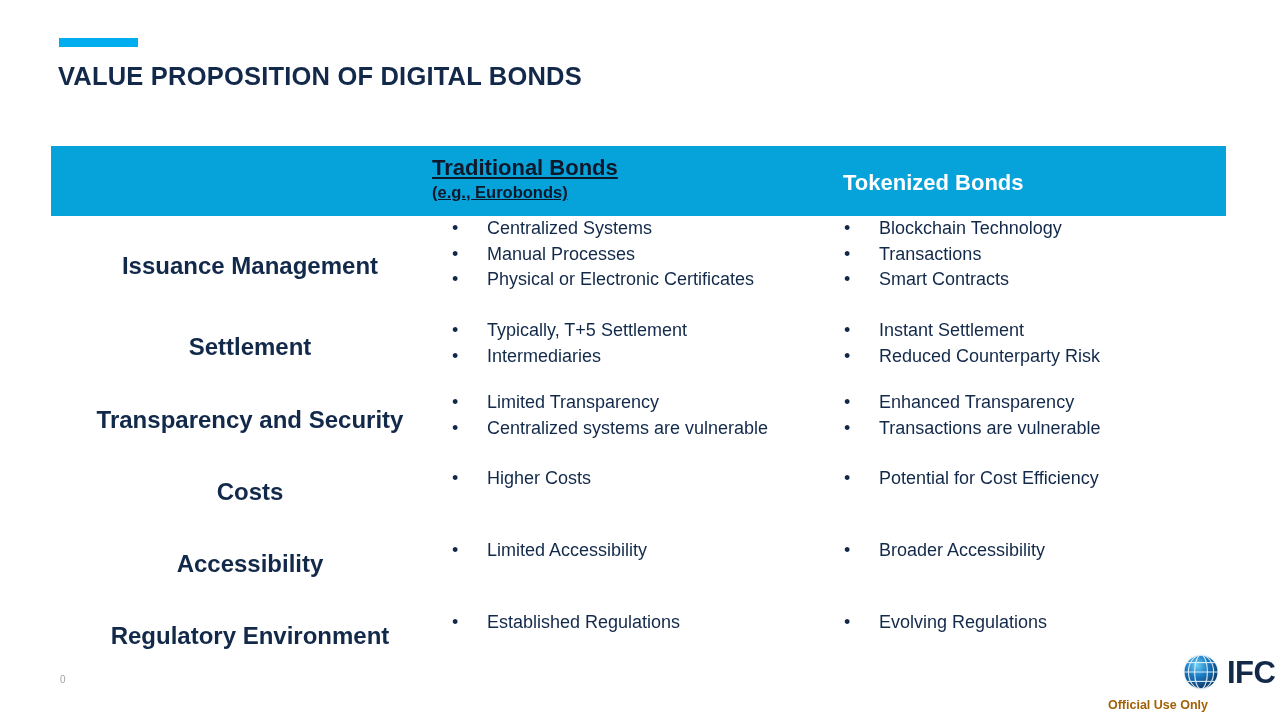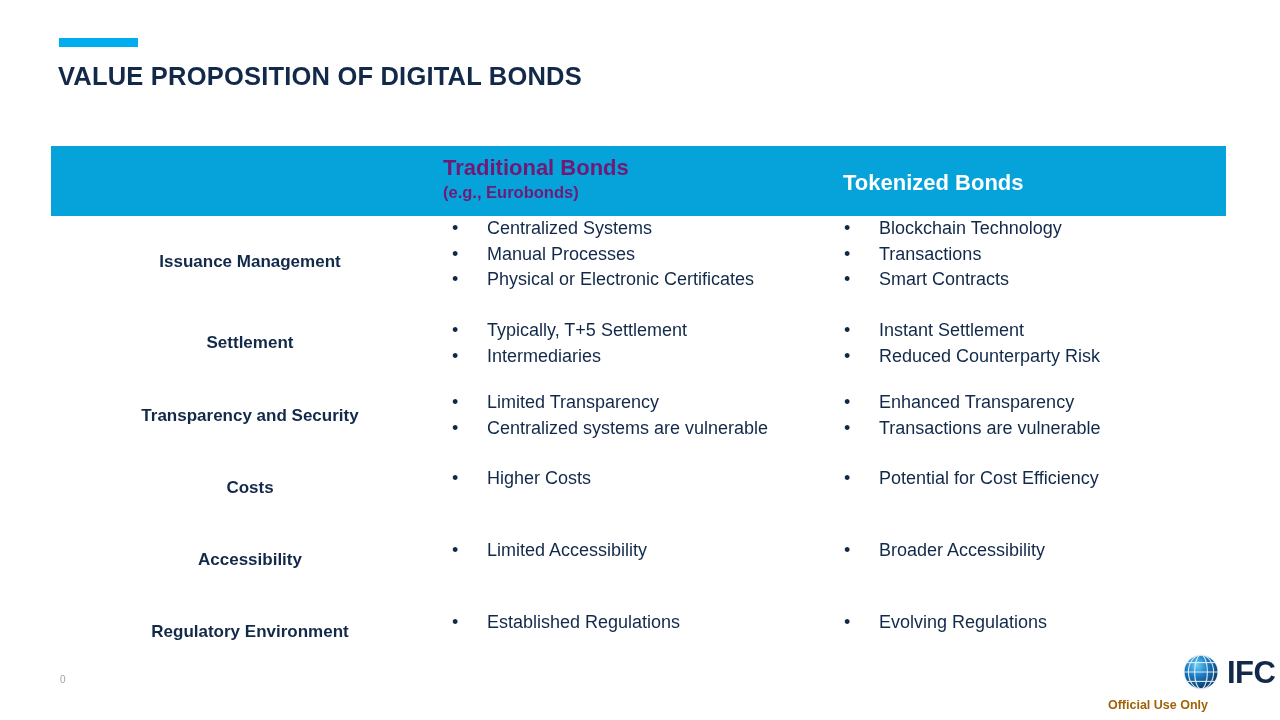--- a/index.html
+++ b/index.html
@@ -46,23 +46,24 @@
   .header-band {
     position: absolute;
     left: 51px;
     top: 146px;
     width: 1175px;
     height: 70px;
     background: #06A2DA;
   }
   .hdr-col-trad {
     position: absolute;
-    left: 443px;
+    left: 432px;
     top: 155px;
-    color: #701a75;
+    color: #0f172a;
+    text-decoration: underline;
   }
   .hdr-trad-main {
     font-size: 22px;
     font-weight: bold;
     line-height: 26px;
     white-space: nowrap;
   }
   .hdr-trad-sub {
     font-size: 16.5px;
     font-weight: bold;
@@ -89,21 +90,21 @@
   }
   .row {
     position: relative;
     width: 1280px;
   }
   .row-label {
     position: absolute;
     left: 60px;
     width: 380px;
     text-align: center;
-    font-size: 17px;
+    font-size: 24px;
     font-weight: bold;
     color: #12294A;
     white-space: nowrap;
   }
   .cell {
     position: absolute;
     top: 0;
   }
   .cell-trad { left: 446px; width: 392px; }
   .cell-token { left: 838px; width: 400px; }

